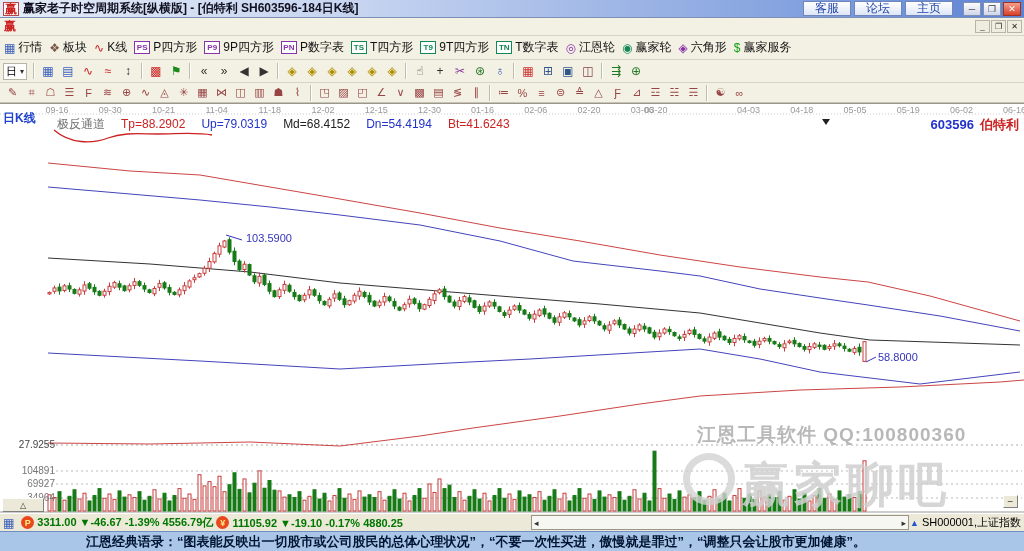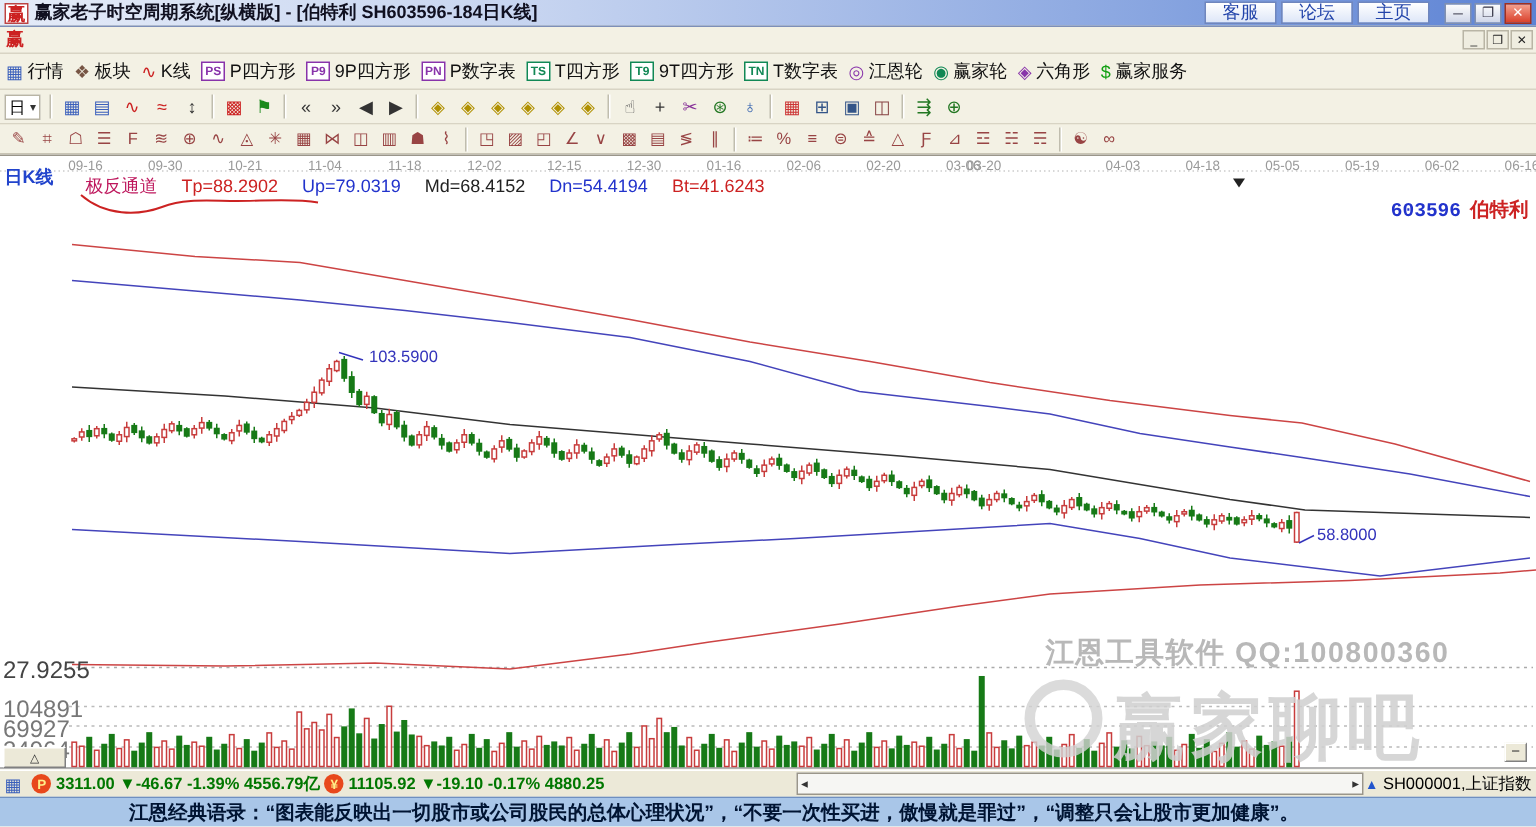--- a/index.html
+++ b/index.html
@@ -46,27 +46,27 @@
   .tsep { width:2px; height:16px; border-left:1px solid #c0bdae; border-right:1px solid #ffffff; margin:0 3px; }
   .combo { display:flex; align-items:center; border:1px solid #b9b5a5; background:#fff; height:17px; padding:0 2px; margin-right:3px; font-size:11px; }
   .combo .car { font-size:8px; margin-left:3px; color:#333; }
   
   .chart { position:relative; height:410px; background:#ffffff; border-top:1px solid #9a968a; }
   .chart svg { position:absolute; left:0; top:0; }
   .date-lbl { position:absolute; top:1px; transform:translateX(-50%); font-size:9px; color:#999; white-space:nowrap; }
   .klabel { position:absolute; left:3px; top:6px; color:#2244cc; font-weight:bold; font-size:12px; }
   .param-row { position:absolute; left:57px; top:12px; white-space:nowrap; }
   .param-row span { margin-right:16px; font-size:12px; }
-  .sym { position:absolute; right:5px; top:27px; font-size:13px; font-weight:bold; white-space:nowrap;font-family:Liberation Mono, monospace; }
+  .sym { position:absolute; right:5px; top:12px; font-size:13px; font-weight:bold; white-space:nowrap; }
   .sym .code { color:#2233cc; margin-right:6px; }
   .sym .name { color:#cc2222; }
   .marker-down { position:absolute; left:822px; top:15px; width:0; height:0;
                  border-left:4px solid transparent; border-right:4px solid transparent; border-top:6px solid #222; }
   .ann { position:absolute; color:#3333bb; font-size:11px; white-space:nowrap; }
-  .axis-lbl { position:absolute; left:2px; width:42px; text-align:center; font-size:16px; color:#777; }
+  .axis-lbl { position:absolute; left:13px; width:42px; text-align:right; font-size:10px; color:#777; }
   .axis-lbl.price { color:#444; }
   .wm1 { position:absolute; left:697px; top:318px; color:#b8b8b8; font-size:19px; font-weight:bold; letter-spacing:1px; white-space:nowrap; }
   .wm-logo { position:absolute; left:683px; top:349px; width:52px; height:52px; border:7px solid #d2d2d2; border-radius:50%; opacity:.8; }
   .wm2 { position:absolute; left:742px; top:349px; color:#d0d0d0; font-size:48px; font-weight:bold; letter-spacing:4px; white-space:nowrap; opacity:.85; }
   .mini-btn { position:absolute; background:#ece9d8; border:1px solid; border-color:#fff #808080 #808080 #fff;
               font-size:8px; color:#333; display:flex; align-items:center; justify-content:center; cursor:default; }
   .tri-btn { left:2px; top:394px; width:42px; height:14px; }
   .minus-btn { right:6px; top:391px; width:15px; height:13px; font-size:10px; }
   
   .statusbar { height:18px; background:#ece9d8; border-top:1px solid #fff; display:flex; align-items:center; position:relative; font-size:11px; padding-left:3px; }
@@ -771,21 +771,21 @@
       <span class="date-lbl" style="left: 642.2px;">03-06</span>
       <span class="date-lbl" style="left: 656px; text-align: center;">03-20</span>
       <span class="date-lbl" style="left: 748.6px;">04-03</span>
       <span class="date-lbl" style="left: 801.8px;">04-18</span>
       <span class="date-lbl" style="left: 855px;">05-05</span>
       <span class="date-lbl" style="left: 908.2px;">05-19</span>
       <span class="date-lbl" style="left: 961.4px;">06-02</span>
       <span class="date-lbl" style="left: 1014.6px;">06-16</span>
     </div>
   <div class="klabel">日K线</div>
-  <div class="param-row" id="param-row"><span style="color: #be185d; text-align: right;">极反通道</span><span style="color: rgb(204, 34, 34);">Tp=88.2902</span><span style="color: rgb(34, 51, 204);">Up=79.0319</span><span style="color: rgb(34, 34, 34);">Md=68.4152</span><span style="color: rgb(34, 51, 204);">Dn=54.4194</span><span style="color: rgb(204, 34, 34);">Bt=41.6243</span></div>
+  <div class="param-row" id="param-row"><span style="color: #737373; text-align: right;">极反通道</span><span style="color: rgb(204, 34, 34);">Tp=88.2902</span><span style="color: rgb(34, 51, 204);">Up=79.0319</span><span style="color: rgb(34, 34, 34);">Md=68.4152</span><span style="color: rgb(34, 51, 204);">Dn=54.4194</span><span style="color: rgb(204, 34, 34);">Bt=41.6243</span></div>
   <div class="sym">
     <span class="code">603596</span><span class="name">伯特利</span>
   </div>
   <div class="marker-down"></div>
   <div class="ann" id="ann-peak" style="left: 246px; top: 128px;">103.5900</div>
   <div class="ann" id="ann-last" style="left: 878px; top: 247px;">58.8000</div>
   <div class="axis-lbl price" id="price-axis-lbl" style="top: 335px;">27.9255</div>
   <div id="vol-labels">
       <div class="axis-lbl" style="top: 361px;">104891</div>
       <div class="axis-lbl" style="top: 374px;">69927</div>

